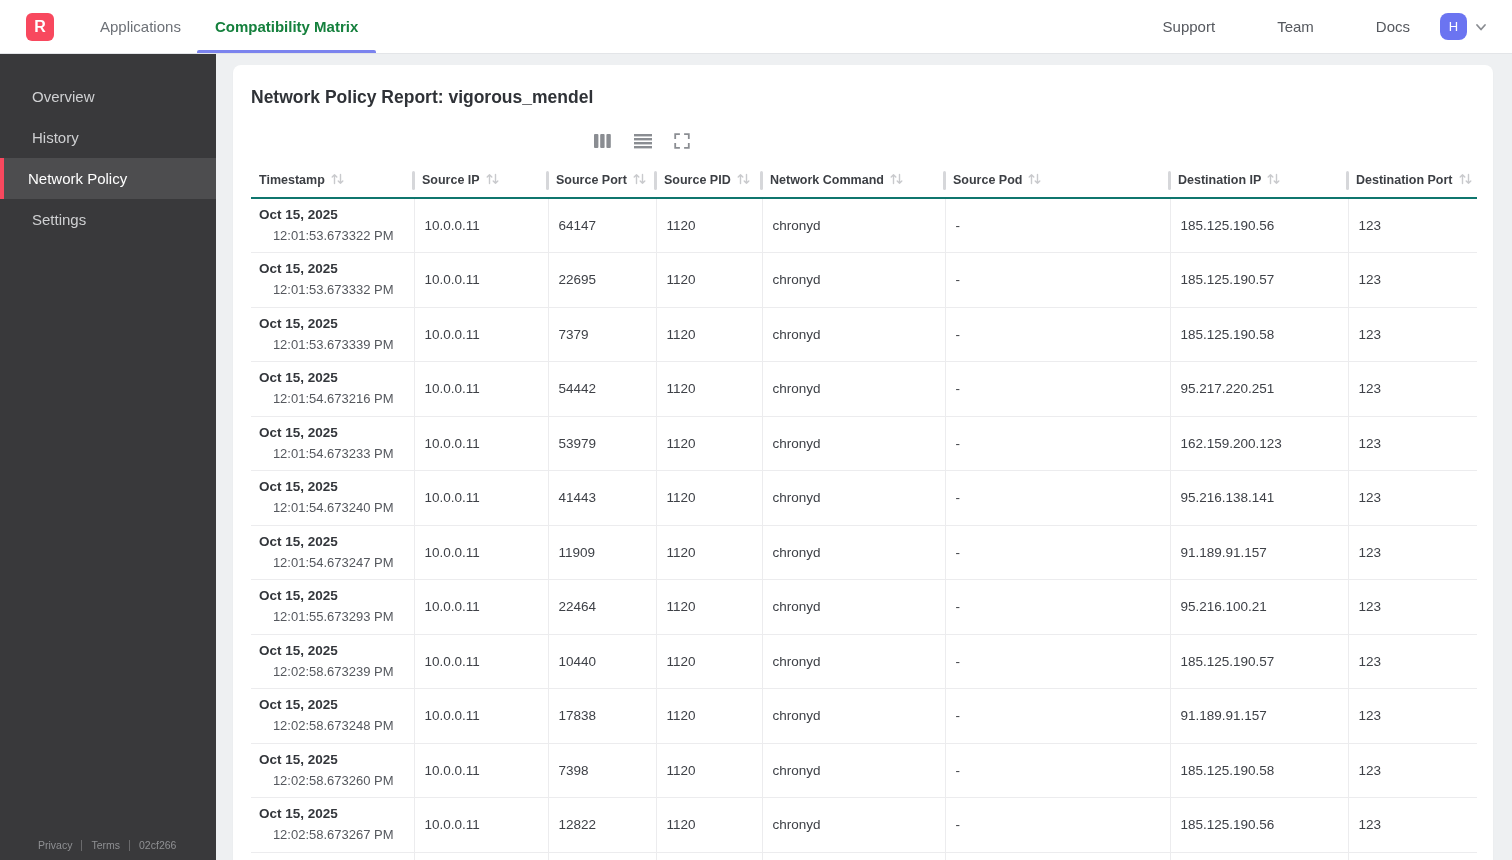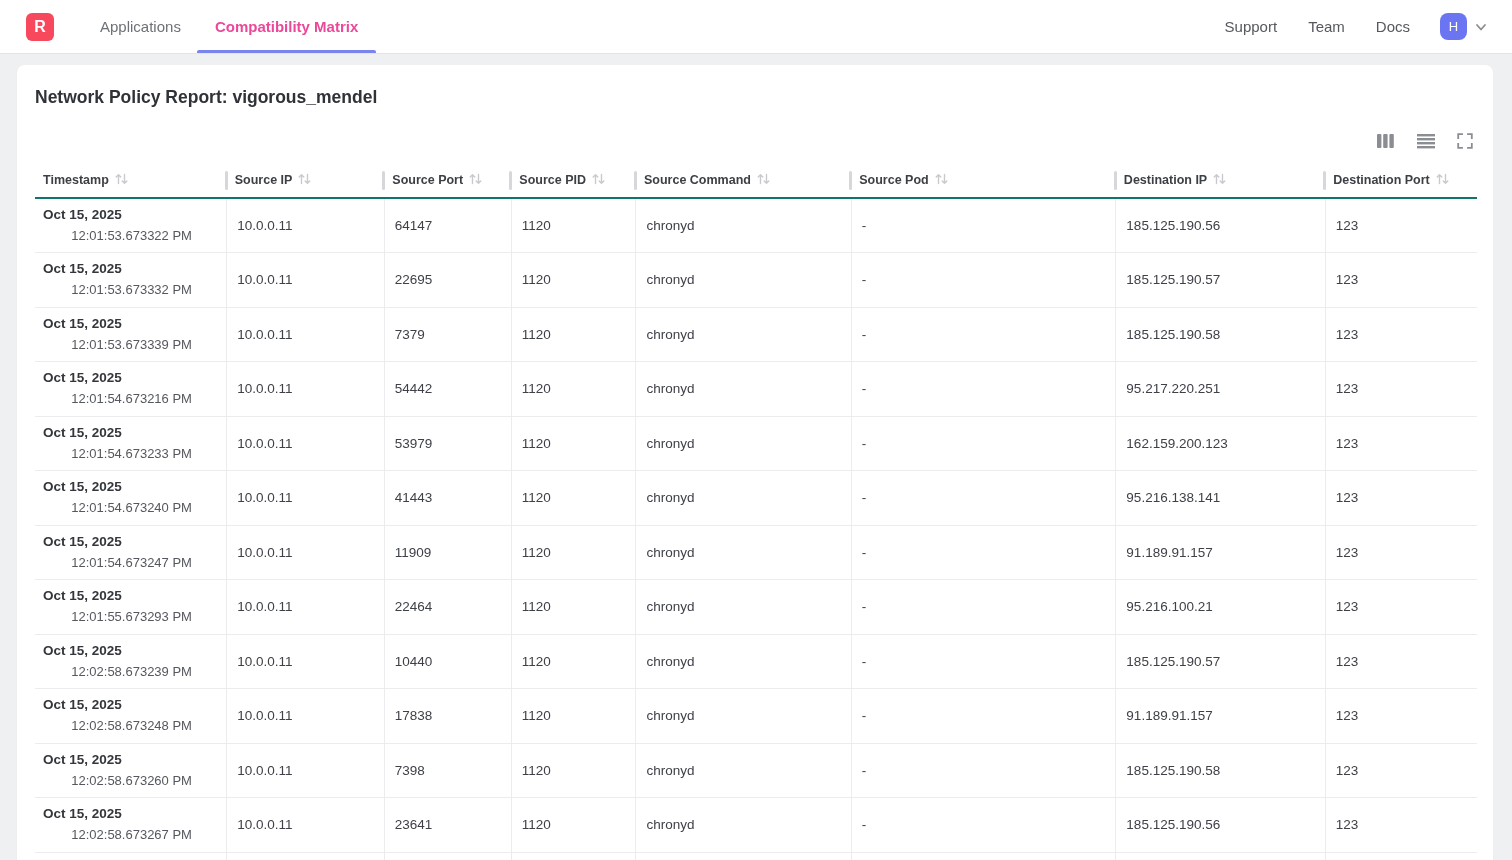--- a/index.html
+++ b/index.html
@@ -32,31 +32,31 @@
   }
   .nav-tab {
     position: relative;
     display: flex; align-items: center;
     padding: 12px 10px;
     margin-right: 14px;
     font-size: 15px;
     color: #6d7177;
     cursor: pointer;
   }
-  .nav-tab.active { color: #ec4899; font-weight: 700; }
+  .nav-tab.active { color: #15803d; font-weight: 700; }
   .nav-tab.active::after {
     content: "";
     position: absolute;
     left: -8px; right: -8px; bottom: 0;
     height: 3px;
     background: #7b83ee;
     border-radius: 2px 2px 0 0;
   }
   .nav-right { display: flex; align-items: center; padding-right: 24px; }
-  .nav-link { font-size: 15px; color: #55585e; margin-left: 31px; cursor: pointer; }
+  .nav-link { font-size: 15px; color: #55585e; margin-left: 62px; cursor: pointer; }
   .avatar {
     width: 27px; height: 27px;
     margin-left: 30px;
     background: #6b74f1;
     border-radius: 8px;
     color: #fff;
     font-size: 13px;
     display: flex; align-items: center; justify-content: center;
     cursor: pointer;
   }
@@ -107,21 +107,21 @@
     position: absolute;
     left: 17px; top: 11px; right: 19px;
     height: 1000px;
     background: #ffffff;
     border-radius: 8px;
     box-shadow: 0 1px 2px rgba(40,45,55,0.04);
     padding: 0 16px 0 18px;
   }
   .card-header {
     display: flex;
-    justify-content: space-between;
+    justify-content: flex-start;
     align-items: flex-start;
     padding-top: 22px;
   }
   .card-title { font-size: 17.5px; font-weight: 700; color: #2f3237; }
   .toolbar { display: flex; align-items: center; gap: 22px; margin-top: 46px; margin-right: 4px; }
   .tool-btn { cursor: pointer; display: flex; align-items: center; }
 
   
   table.report {
     width: 100%;
@@ -185,20 +185,35 @@
     <div class="chevron">
       <svg width="14" height="14" viewBox="0 0 14 14">
           <polyline points="3,5 7,9.5 11,5" fill="none" stroke="#8a8d92" stroke-width="1.8" stroke-linecap="round" stroke-linejoin="round"></polyline>
         </svg>
     </div>
   </div>
 </div>
 
 <div class="content">
 
+  <div class="sidebar">
+    <div class="sidebar-nav">
+      <div class="sidebar-item">Overview</div>
+      <div class="sidebar-item">History</div>
+      <div class="sidebar-item active">Network Policy</div>
+      <div class="sidebar-item">Settings</div>
+    </div>
+    <div class="sidebar-footer">
+      <span class="flink">Privacy</span>
+      <span class="sep"></span>
+      <span class="flink">Terms</span>
+      <span class="sep"></span>
+      <span>02cf266</span>
+    </div>
+  </div>
 
   <div class="main">
     <div class="card">
       <div class="card-header">
         <div class="card-title">Network Policy Report: vigorous_mendel</div>
         <div class="toolbar">
           <div class="tool-btn">
             <svg width="19" height="16" viewBox="0 0 19 16">
                 <rect x="1" y="1" width="4.4" height="14" rx="1" fill="#8a8d92"></rect>
                 <rect x="7.2" y="1" width="4.4" height="14" rx="1" fill="#8a8d92"></rect>
@@ -246,21 +261,21 @@
                     <path d="M9.5 1.5v8.7m0 0l-2.3-2.3m2.3 2.3l2.3-2.3"></path>
                   </svg></span></th>
               <th><span class="resize-handle"></span><span>Source Port</span><span class="sort-icon"><svg width="13" height="12" viewBox="0 0 13 12" fill="none" stroke="#c9cacd" stroke-width="1.4" stroke-linecap="round" stroke-linejoin="round">
                     <path d="M3.5 10.5V1.8M3.5 1.8L1.2 4.1M3.5 1.8l2.3 2.3"></path>
                     <path d="M9.5 1.5v8.7m0 0l-2.3-2.3m2.3 2.3l2.3-2.3"></path>
                   </svg></span></th>
               <th><span class="resize-handle"></span><span>Source PID</span><span class="sort-icon"><svg width="13" height="12" viewBox="0 0 13 12" fill="none" stroke="#c9cacd" stroke-width="1.4" stroke-linecap="round" stroke-linejoin="round">
                     <path d="M3.5 10.5V1.8M3.5 1.8L1.2 4.1M3.5 1.8l2.3 2.3"></path>
                     <path d="M9.5 1.5v8.7m0 0l-2.3-2.3m2.3 2.3l2.3-2.3"></path>
                   </svg></span></th>
-              <th><span class="resize-handle"></span><span>Source Command</span><span class="sort-icon"><svg width="13" height="12" viewBox="0 0 13 12" fill="none" stroke="#c9cacd" stroke-width="1.4" stroke-linecap="round" stroke-linejoin="round">
+              <th><span class="resize-handle"></span><span>Network Command</span><span class="sort-icon"><svg width="13" height="12" viewBox="0 0 13 12" fill="none" stroke="#c9cacd" stroke-width="1.4" stroke-linecap="round" stroke-linejoin="round">
                     <path d="M3.5 10.5V1.8M3.5 1.8L1.2 4.1M3.5 1.8l2.3 2.3"></path>
                     <path d="M9.5 1.5v8.7m0 0l-2.3-2.3m2.3 2.3l2.3-2.3"></path>
                   </svg></span></th>
               <th><span class="resize-handle"></span><span>Source Pod</span><span class="sort-icon"><svg width="13" height="12" viewBox="0 0 13 12" fill="none" stroke="#c9cacd" stroke-width="1.4" stroke-linecap="round" stroke-linejoin="round">
                     <path d="M3.5 10.5V1.8M3.5 1.8L1.2 4.1M3.5 1.8l2.3 2.3"></path>
                     <path d="M9.5 1.5v8.7m0 0l-2.3-2.3m2.3 2.3l2.3-2.3"></path>
                   </svg></span></th>
               <th><span class="resize-handle"></span><span>Destination IP</span><span class="sort-icon"><svg width="13" height="12" viewBox="0 0 13 12" fill="none" stroke="#c9cacd" stroke-width="1.4" stroke-linecap="round" stroke-linejoin="round">
                     <path d="M3.5 10.5V1.8M3.5 1.8L1.2 4.1M3.5 1.8l2.3 2.3"></path>
                     <path d="M9.5 1.5v8.7m0 0l-2.3-2.3m2.3 2.3l2.3-2.3"></path>
@@ -414,21 +429,21 @@
               <td>-</td>
               <td>185.125.190.58</td>
               <td>123</td>
             </tr>
             <tr>
               <td class="ts">
                 <div class="date">Oct 15, 2025</div>
                 <div class="time">12:02:58.673267 PM</div>
               </td>
               <td>10.0.0.11</td>
-              <td>23641</td>
+              <td>12822</td>
               <td>1120</td>
               <td>chronyd</td>
               <td>-</td>
               <td>185.125.190.56</td>
               <td>123</td>
             </tr>
             <tr>
               <td class="ts">
                 <div class="time"></div>
               </td>

